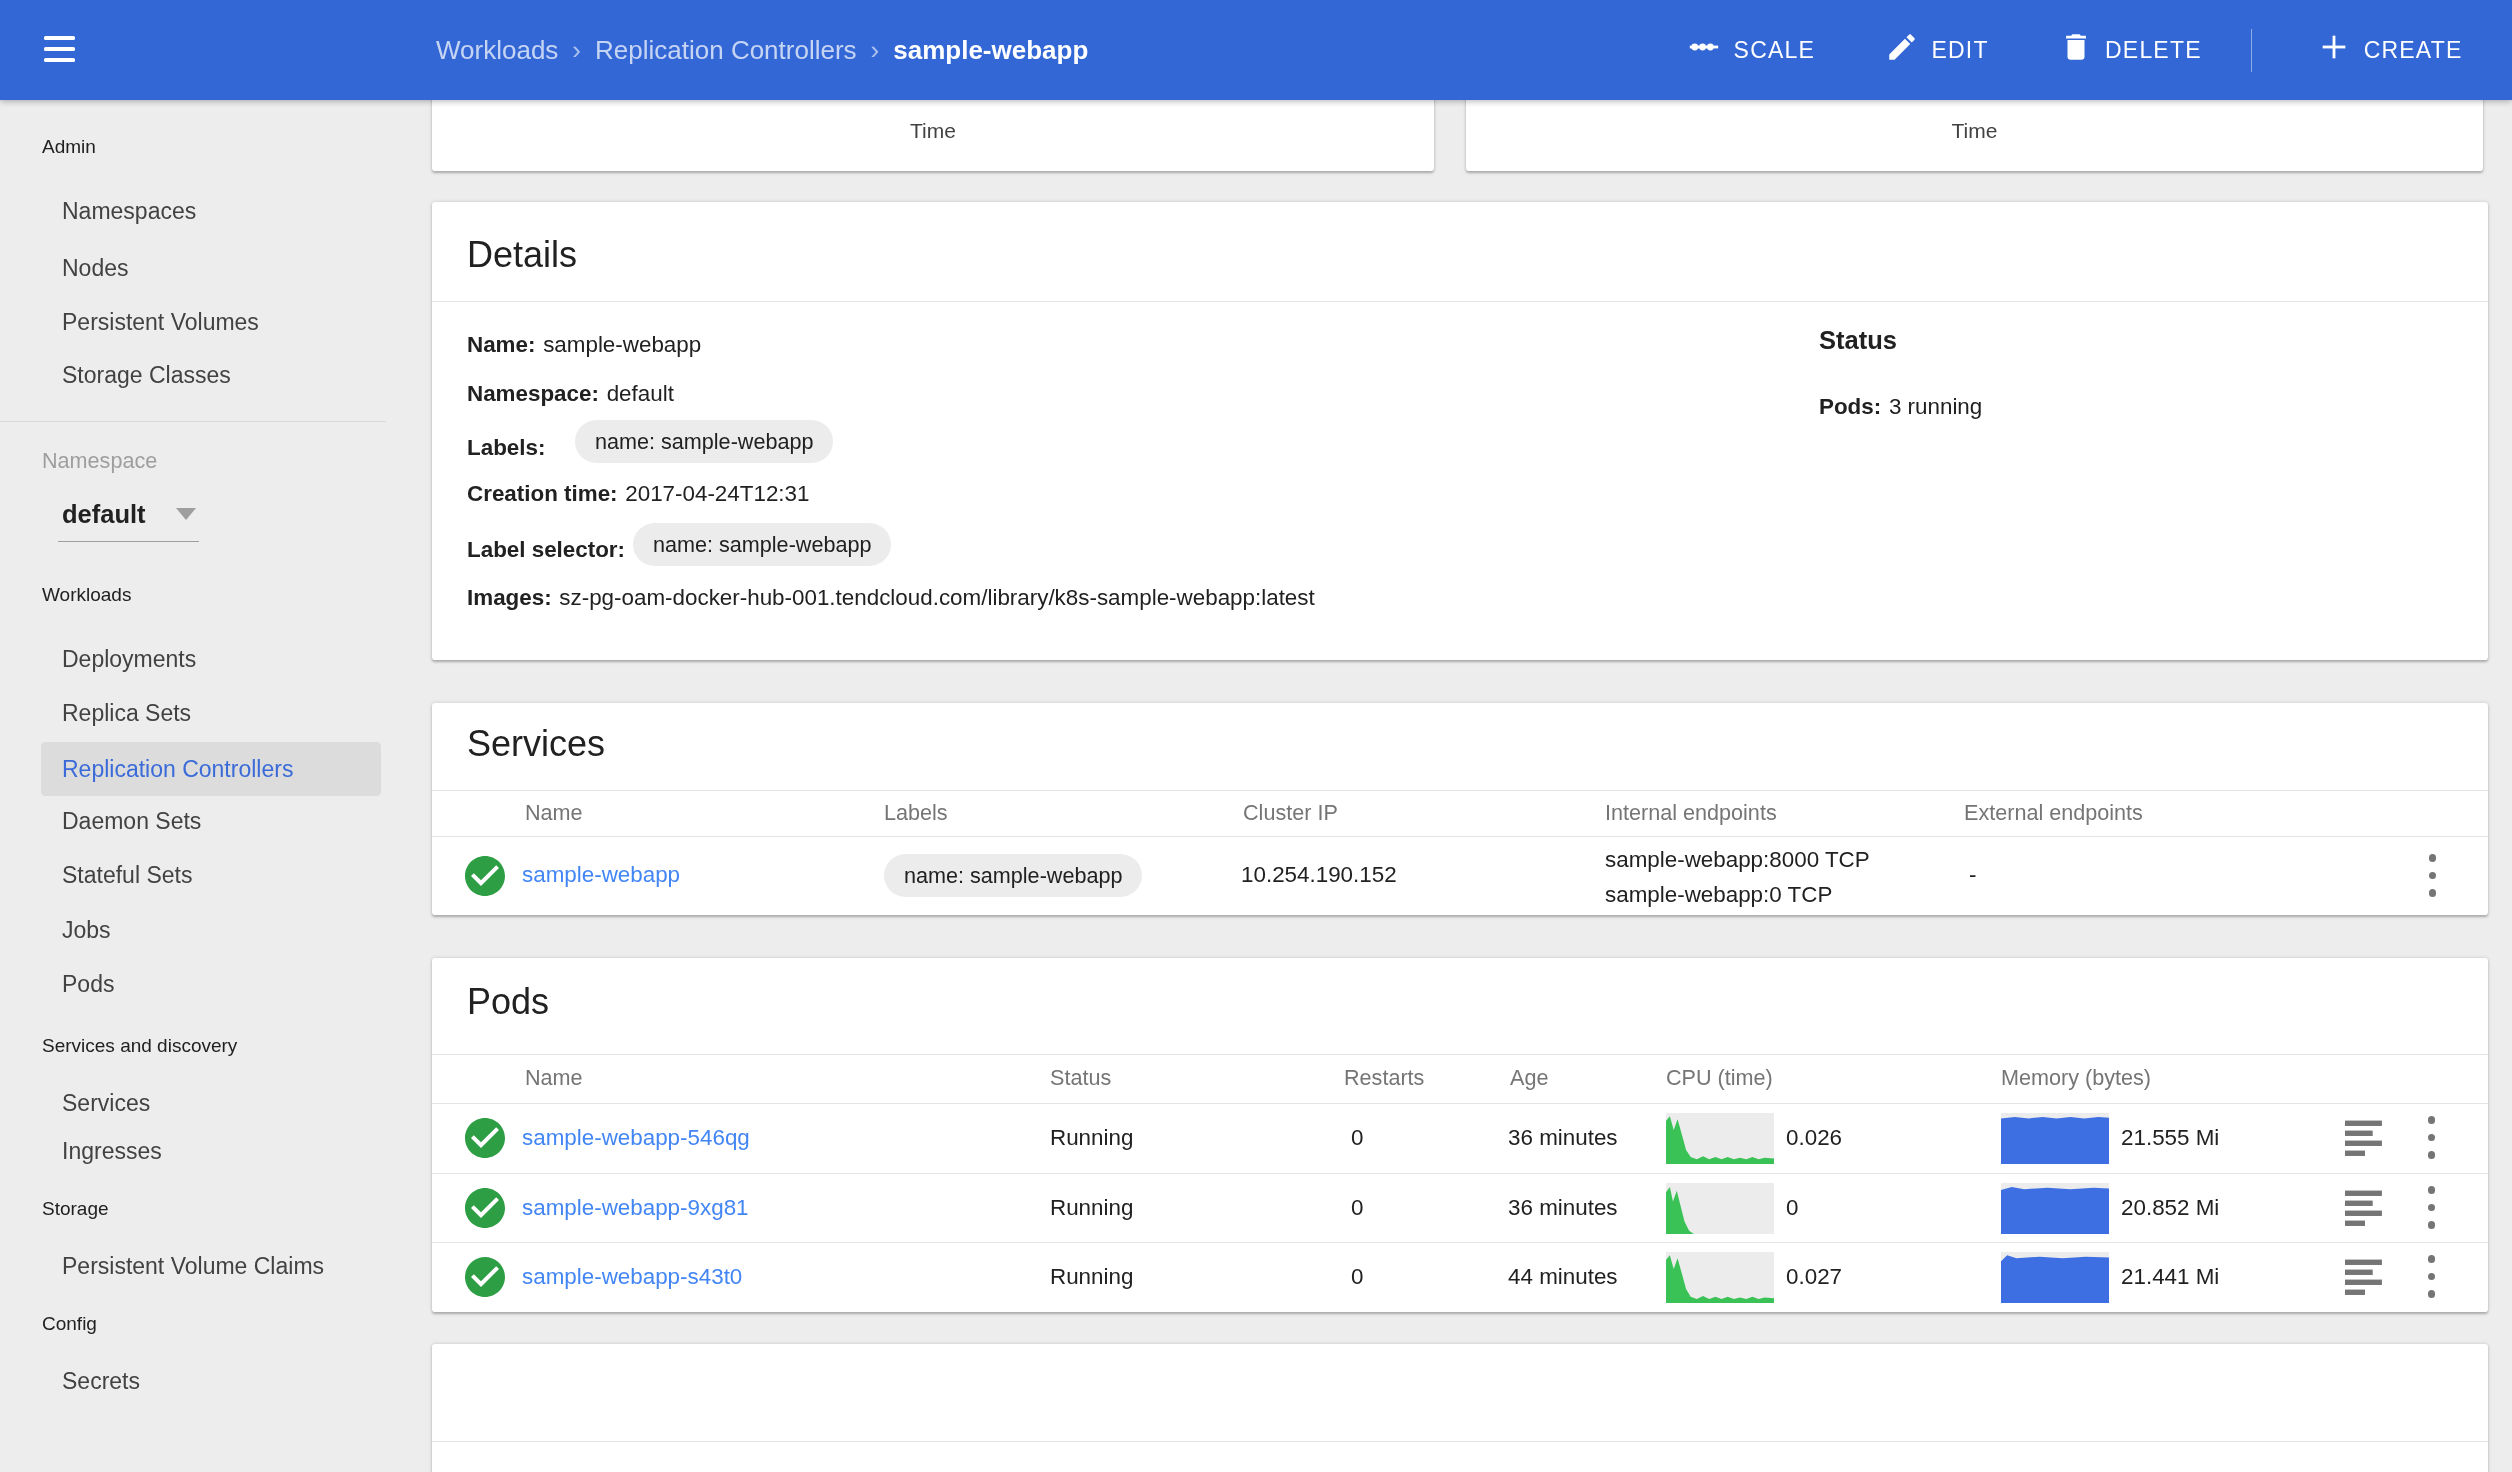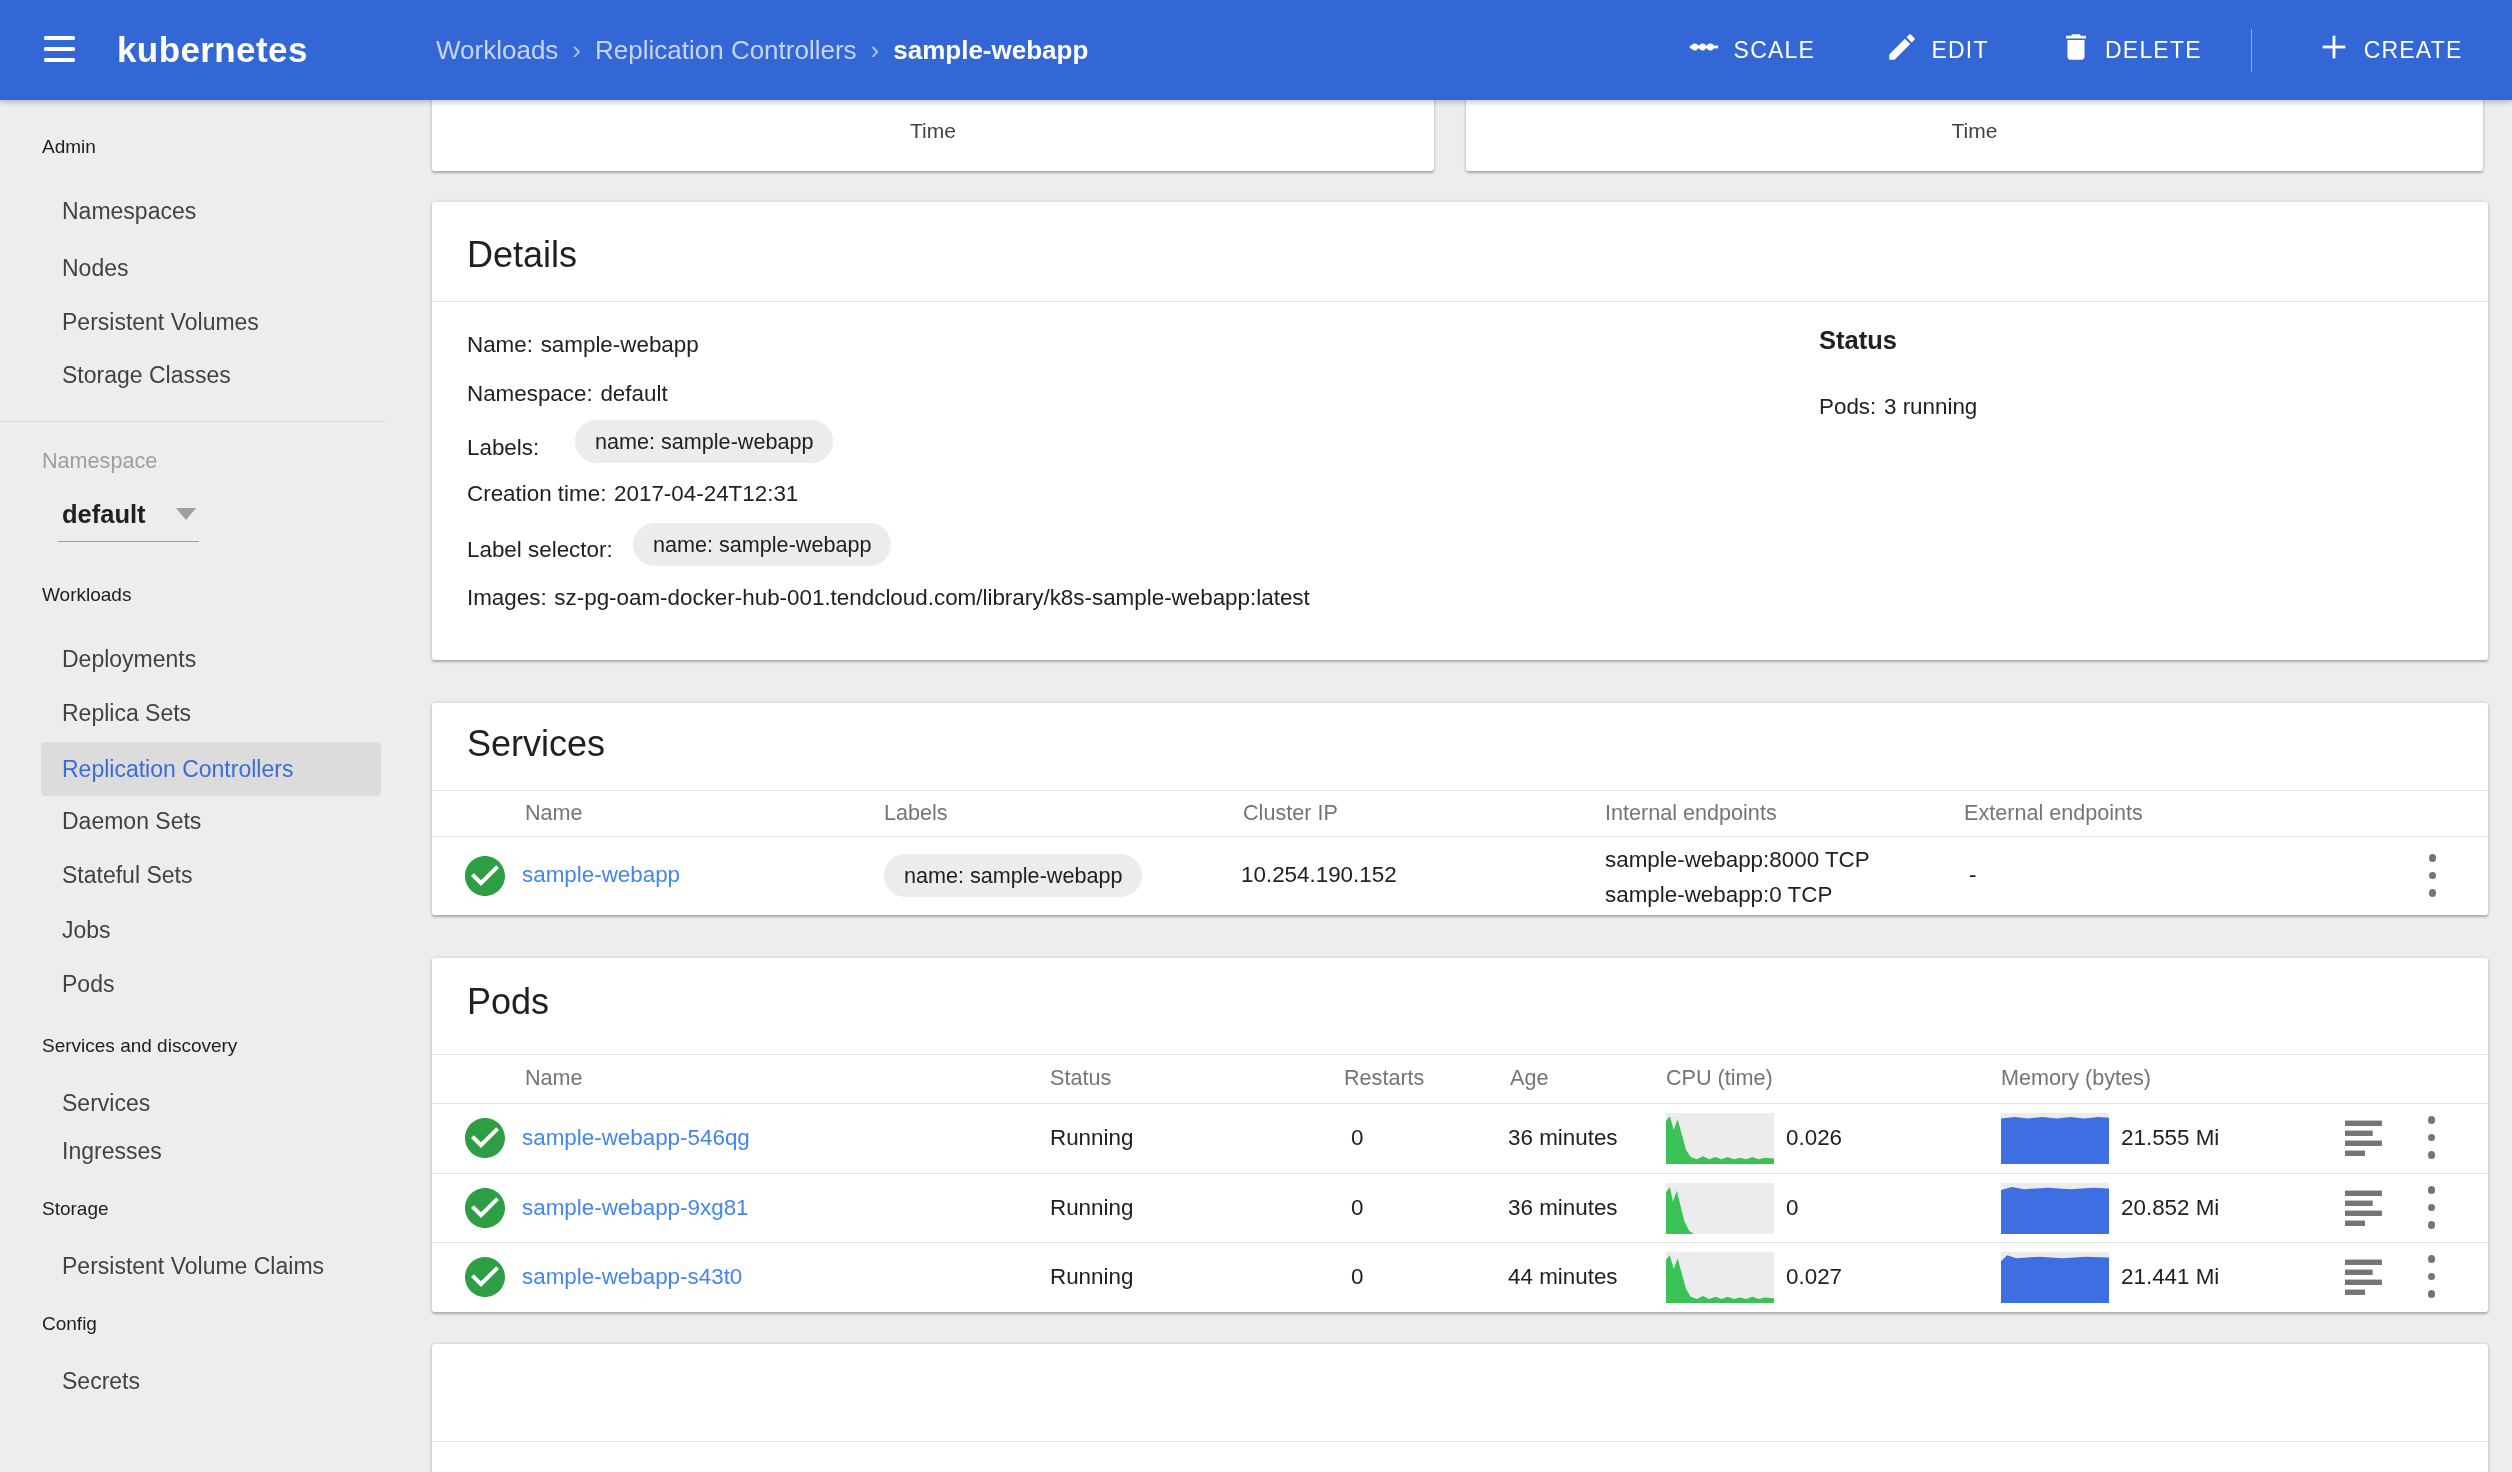--- a/index.html
+++ b/index.html
@@ -60,40 +60,39 @@
   .card-title{position:absolute;left:35px;font-size:36px;color:var(--text)}
   .h-divider{position:absolute;left:0;right:0;height:0.8px;background:var(--divider)}
   .col-header{position:absolute;height:31px;line-height:31px;font-size:21.6px;color:var(--muted);white-space:nowrap}
   .cell{position:absolute;height:34px;line-height:34px;font-size:22.4px;color:var(--text);white-space:nowrap}
   .link{color:var(--link-blue);cursor:pointer;text-decoration:none}
   .chip{position:absolute;height:43px;line-height:43px;background:var(--chip-bg);
     border-radius:23px;padding:0 20px;font-size:21.6px;color:var(--text);white-space:nowrap}
   .time-label{position:absolute;left:0;right:0;bottom:28px;text-align:center;
     font-size:21px;color:#424242}
   .detail-line{position:absolute;left:35px;height:34px;line-height:34px;font-size:22.4px;white-space:nowrap}
-  .detail-line .b{font-weight:normal}
+  .detail-line .b{font-weight:bold}
   .detail-line .v{margin-left:7.7px}
   .status-title{position:absolute;font-size:25.5px;font-weight:bold;color:var(--text)}
   .check-icon{position:absolute;width:48px;height:48px}
   .sparkline{position:absolute;width:108px;height:51px}
   .kebab{position:absolute;width:9.3px;height:43px;display:flex;flex-direction:column;
     justify-content:space-between;align-items:center;cursor:pointer}
   .kebab i{width:7.7px;height:7.7px;border-radius:50%;background:var(--muted)}
   .logs-icon{position:absolute;width:40px;height:37px;cursor:pointer}
 </style>
 </head>
 <body>
 
 <div class="header">
   <div class="hamburger">
       <span></span>
       <span></span>
       <span></span>
     </div>
-  <div class="logo">kubernetes</div>
 
   <div class="breadcrumb">
     <span>Workloads</span>
     <span class="sep">›</span>
     <span>Replication Controllers</span>
     <span class="sep">›</span>
     <span class="current">sample-webapp</span>
   </div>
 
   <div class="header-actions">

